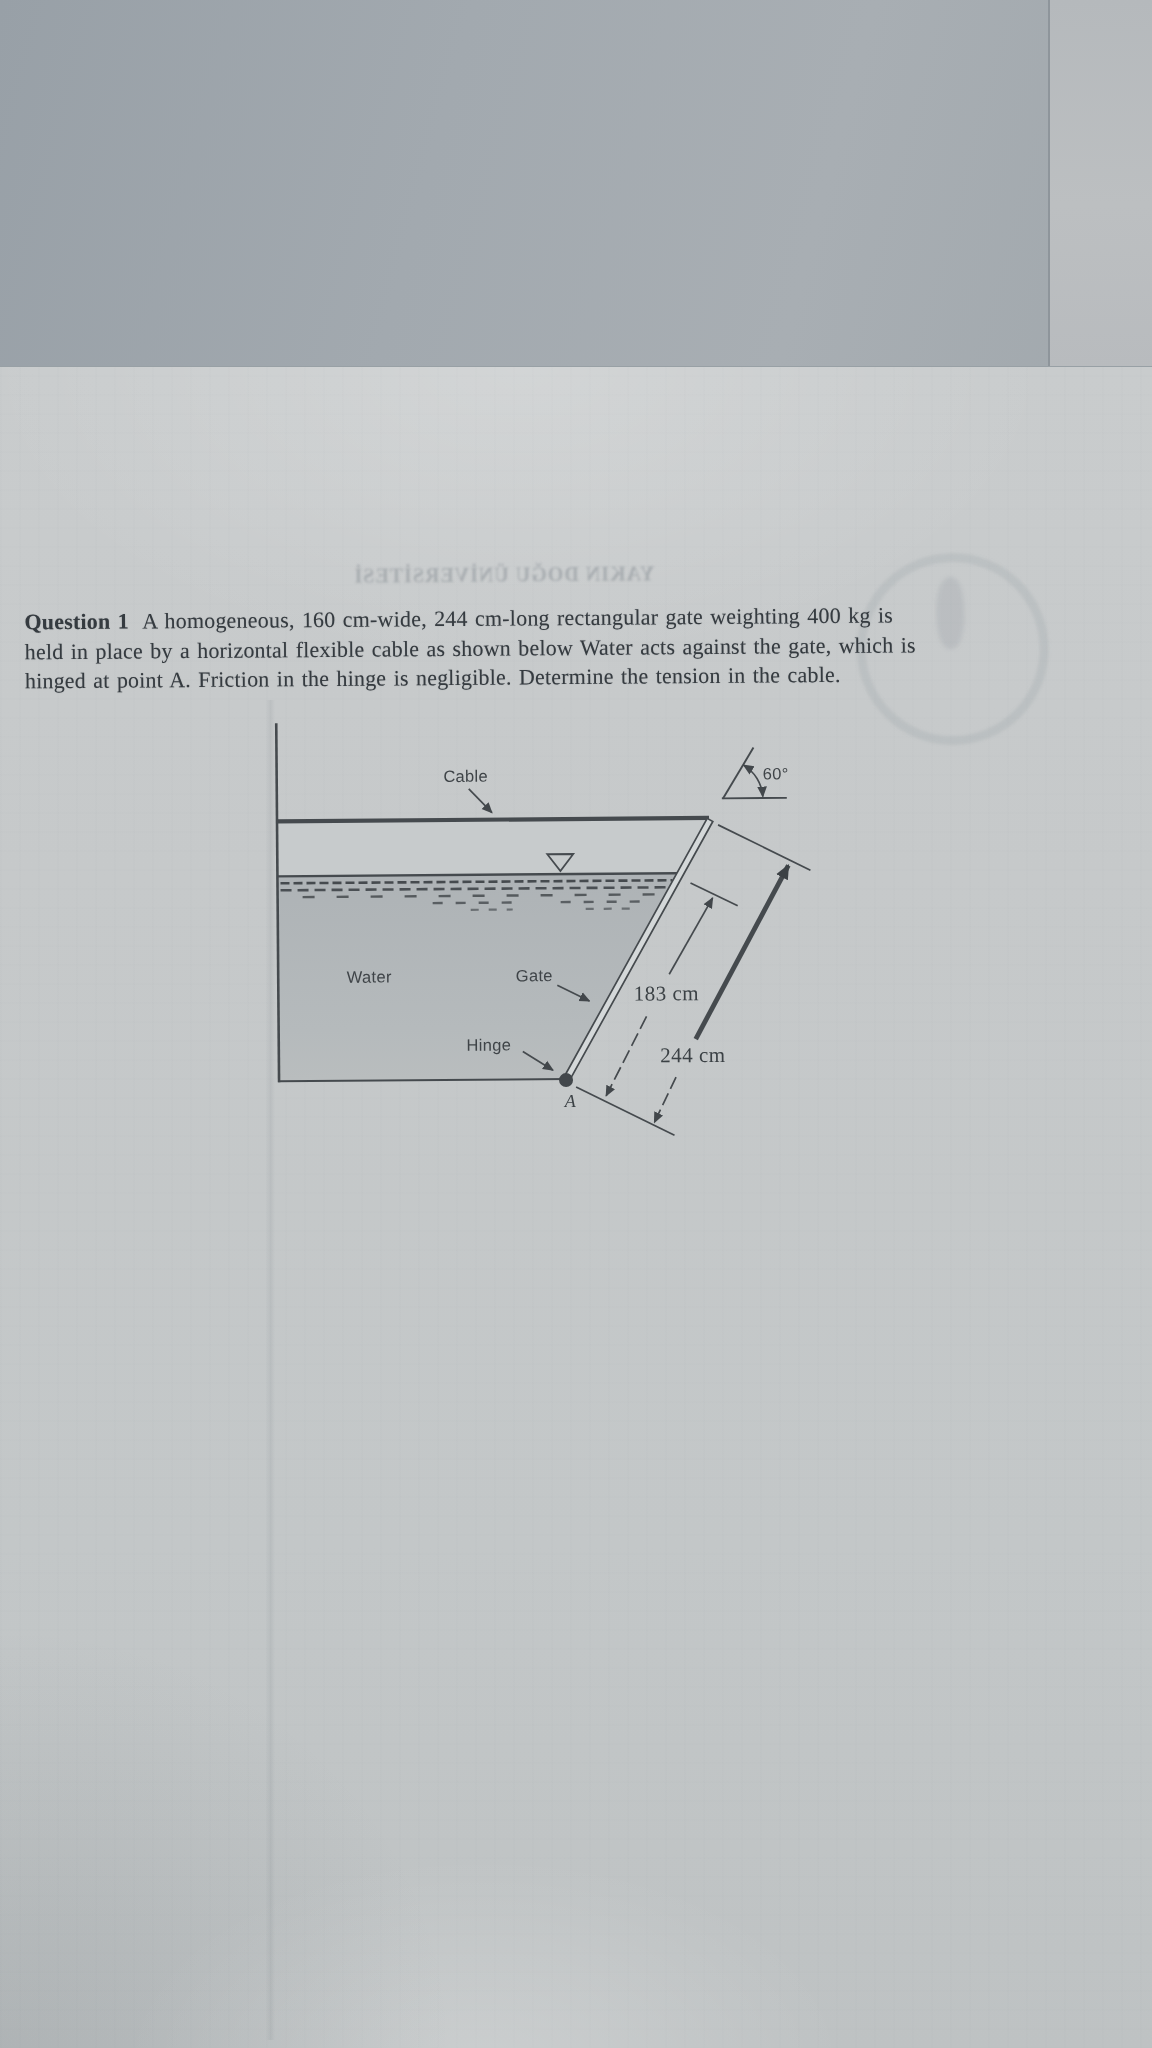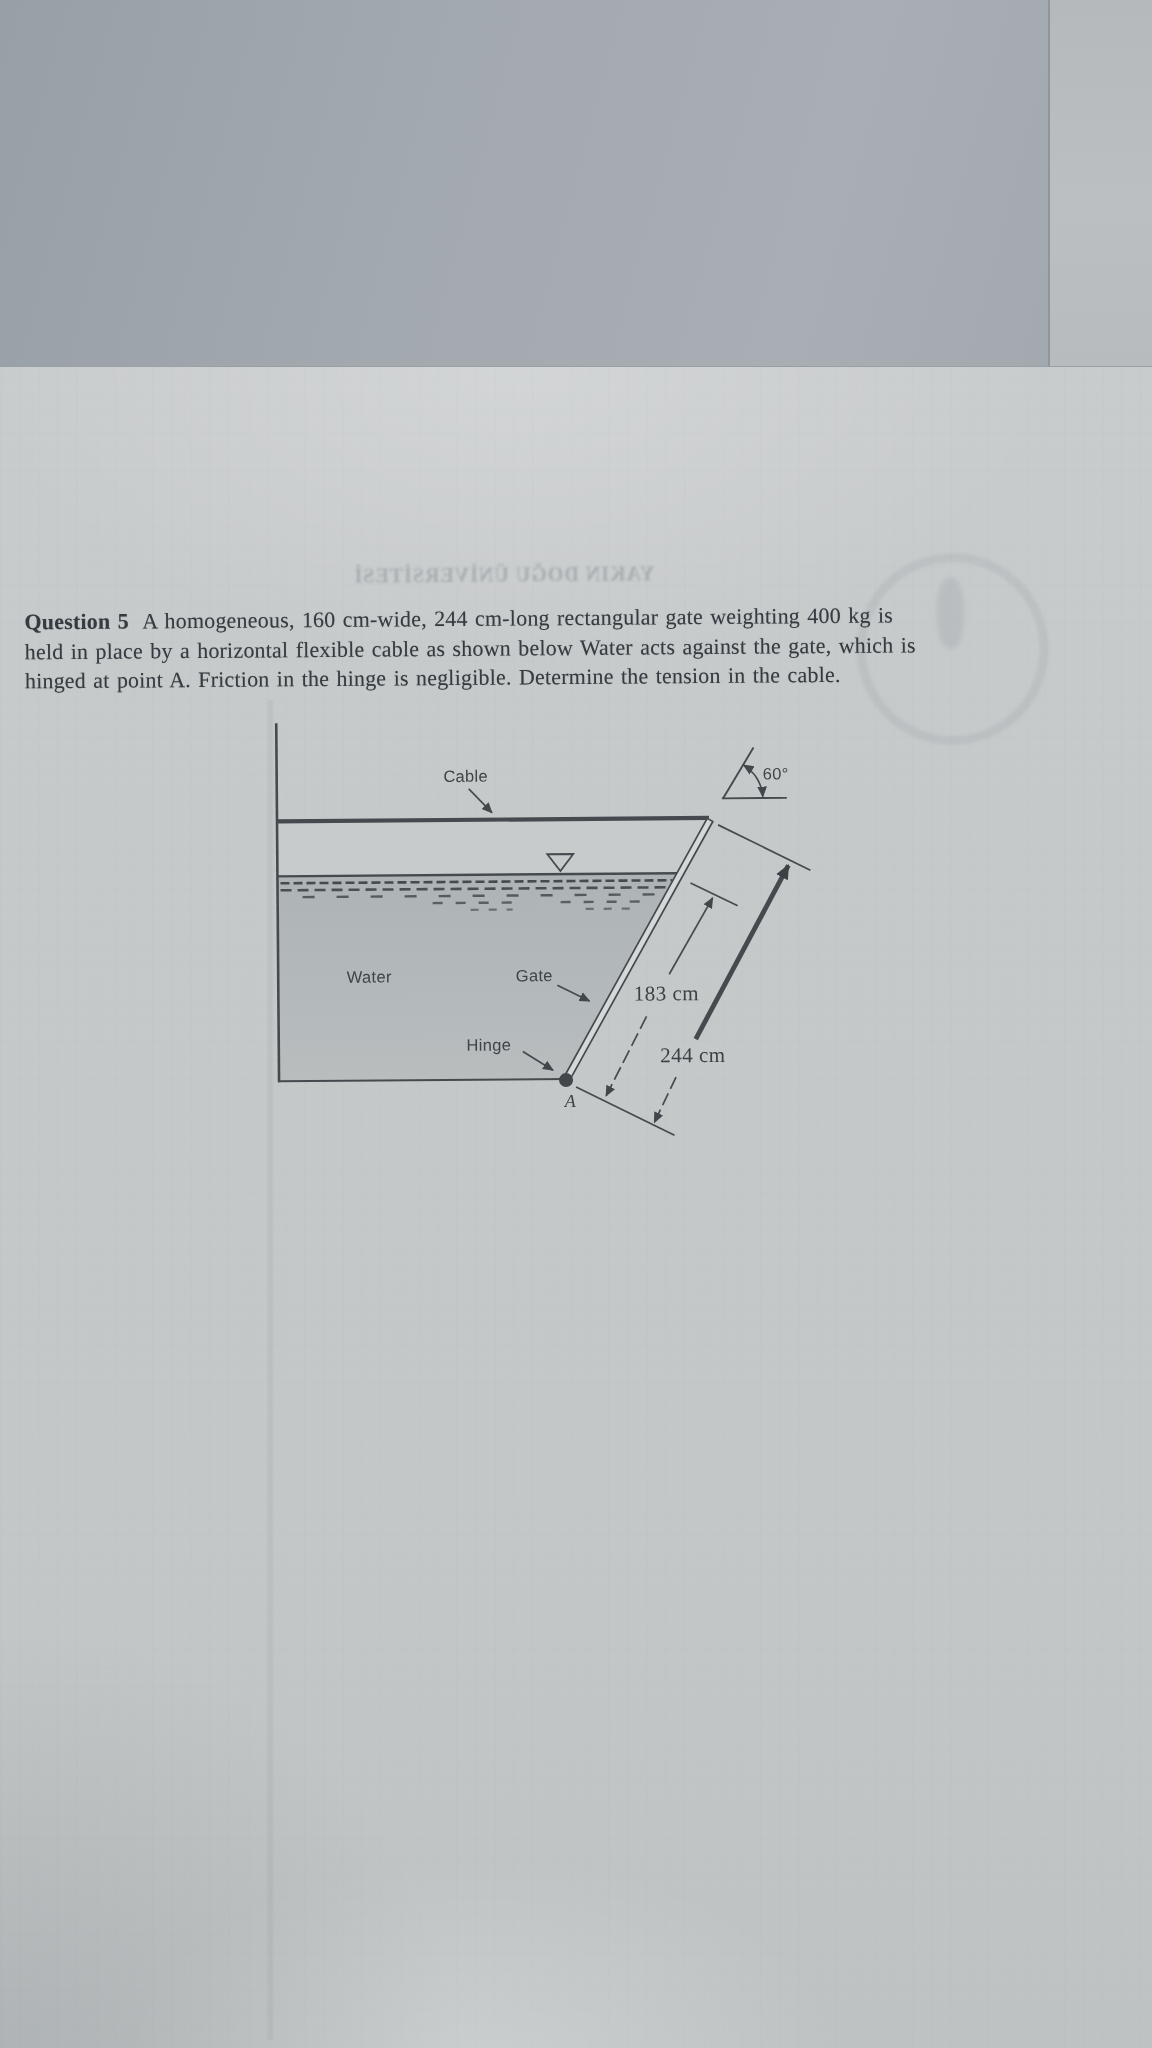--- a/index.html
+++ b/index.html
@@ -76,21 +76,21 @@
 <div class="paper"></div>
 <div class="crease"></div>
 
 <div class="content">
 
   <div class="bleed-text">YAKIN DOĞU ÜNİVERSİTESİ</div>
   <div class="bleed-circle"></div>
   <div class="bleed-blob"></div>
 
   <div class="question">
-    <div class="qline"><b>Question 5</b><span>  A homogeneous, 160 cm-wide, 244 cm-long rectangular gate weighting 400 kg is</span></div>
+    <div class="qline"><b>Question 1</b><span>  A homogeneous, 160 cm-wide, 244 cm-long rectangular gate weighting 400 kg is</span></div>
     <div class="qline"><span>held in place by a horizontal flexible cable as shown below Water acts against the gate, which is</span></div>
     <div class="qline"><span>hinged at point A. Friction in the hinge is negligible. Determine the tension in the cable.</span></div>
   </div>
 
   <svg class="diagram" width="1152" height="2048" viewBox="0 0 1152 2048" xmlns="http://www.w3.org/2000/svg">
     <defs>
       <linearGradient id="wg" x1="0" y1="0" x2="0" y2="1">
         <stop offset="0" stop-color="#aeb3b6"></stop>
         <stop offset="0.75" stop-color="#b5babc"></stop>
         <stop offset="1" stop-color="#b9bdbe"></stop>

